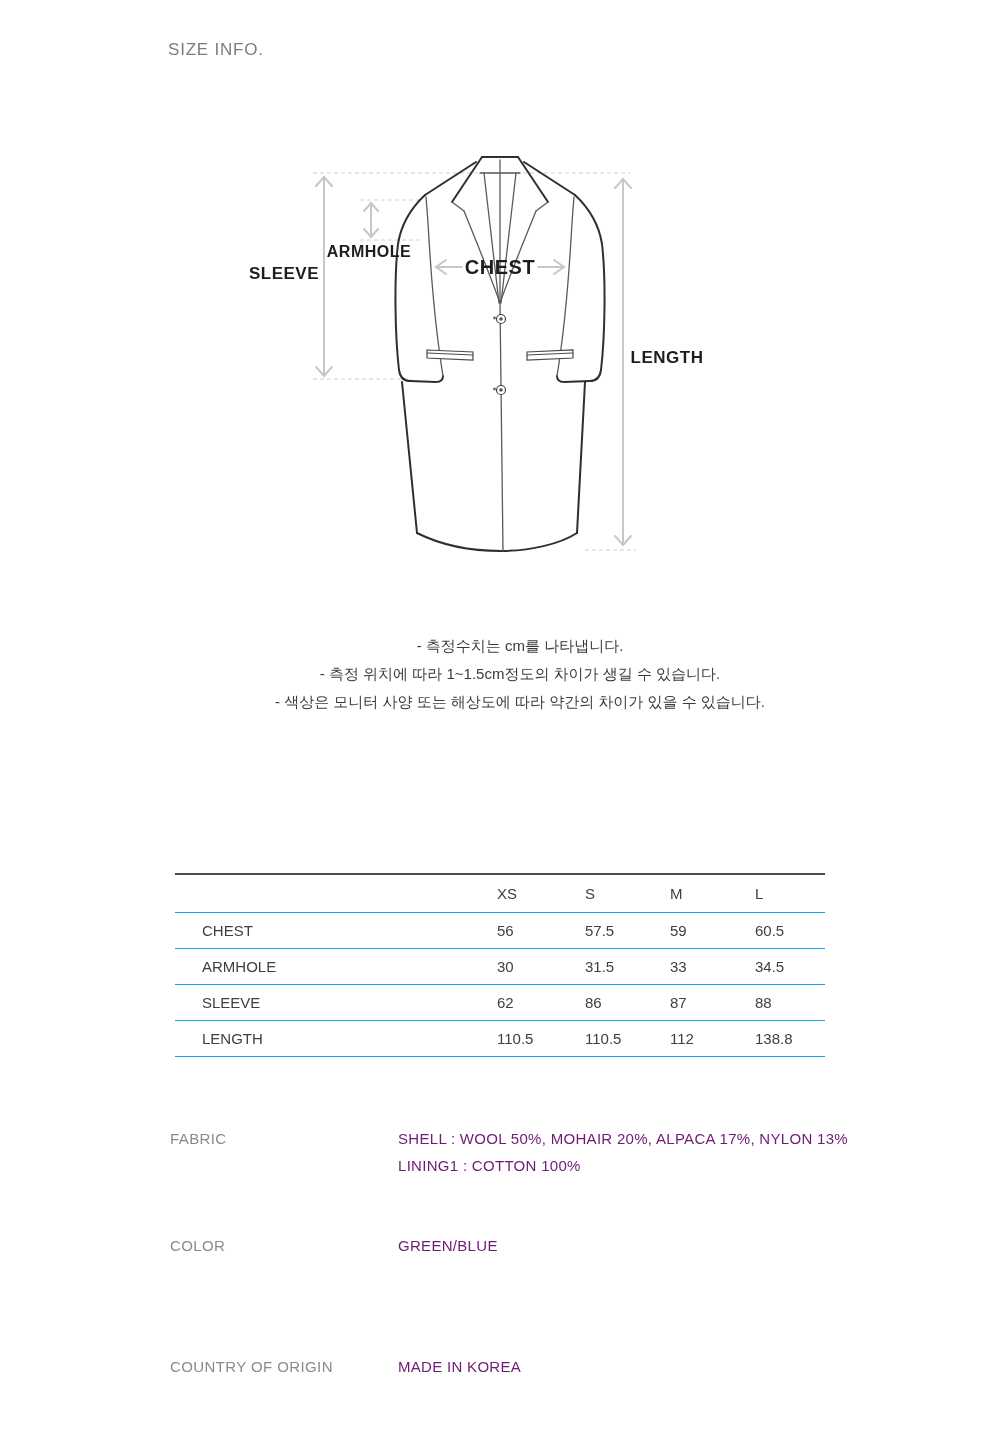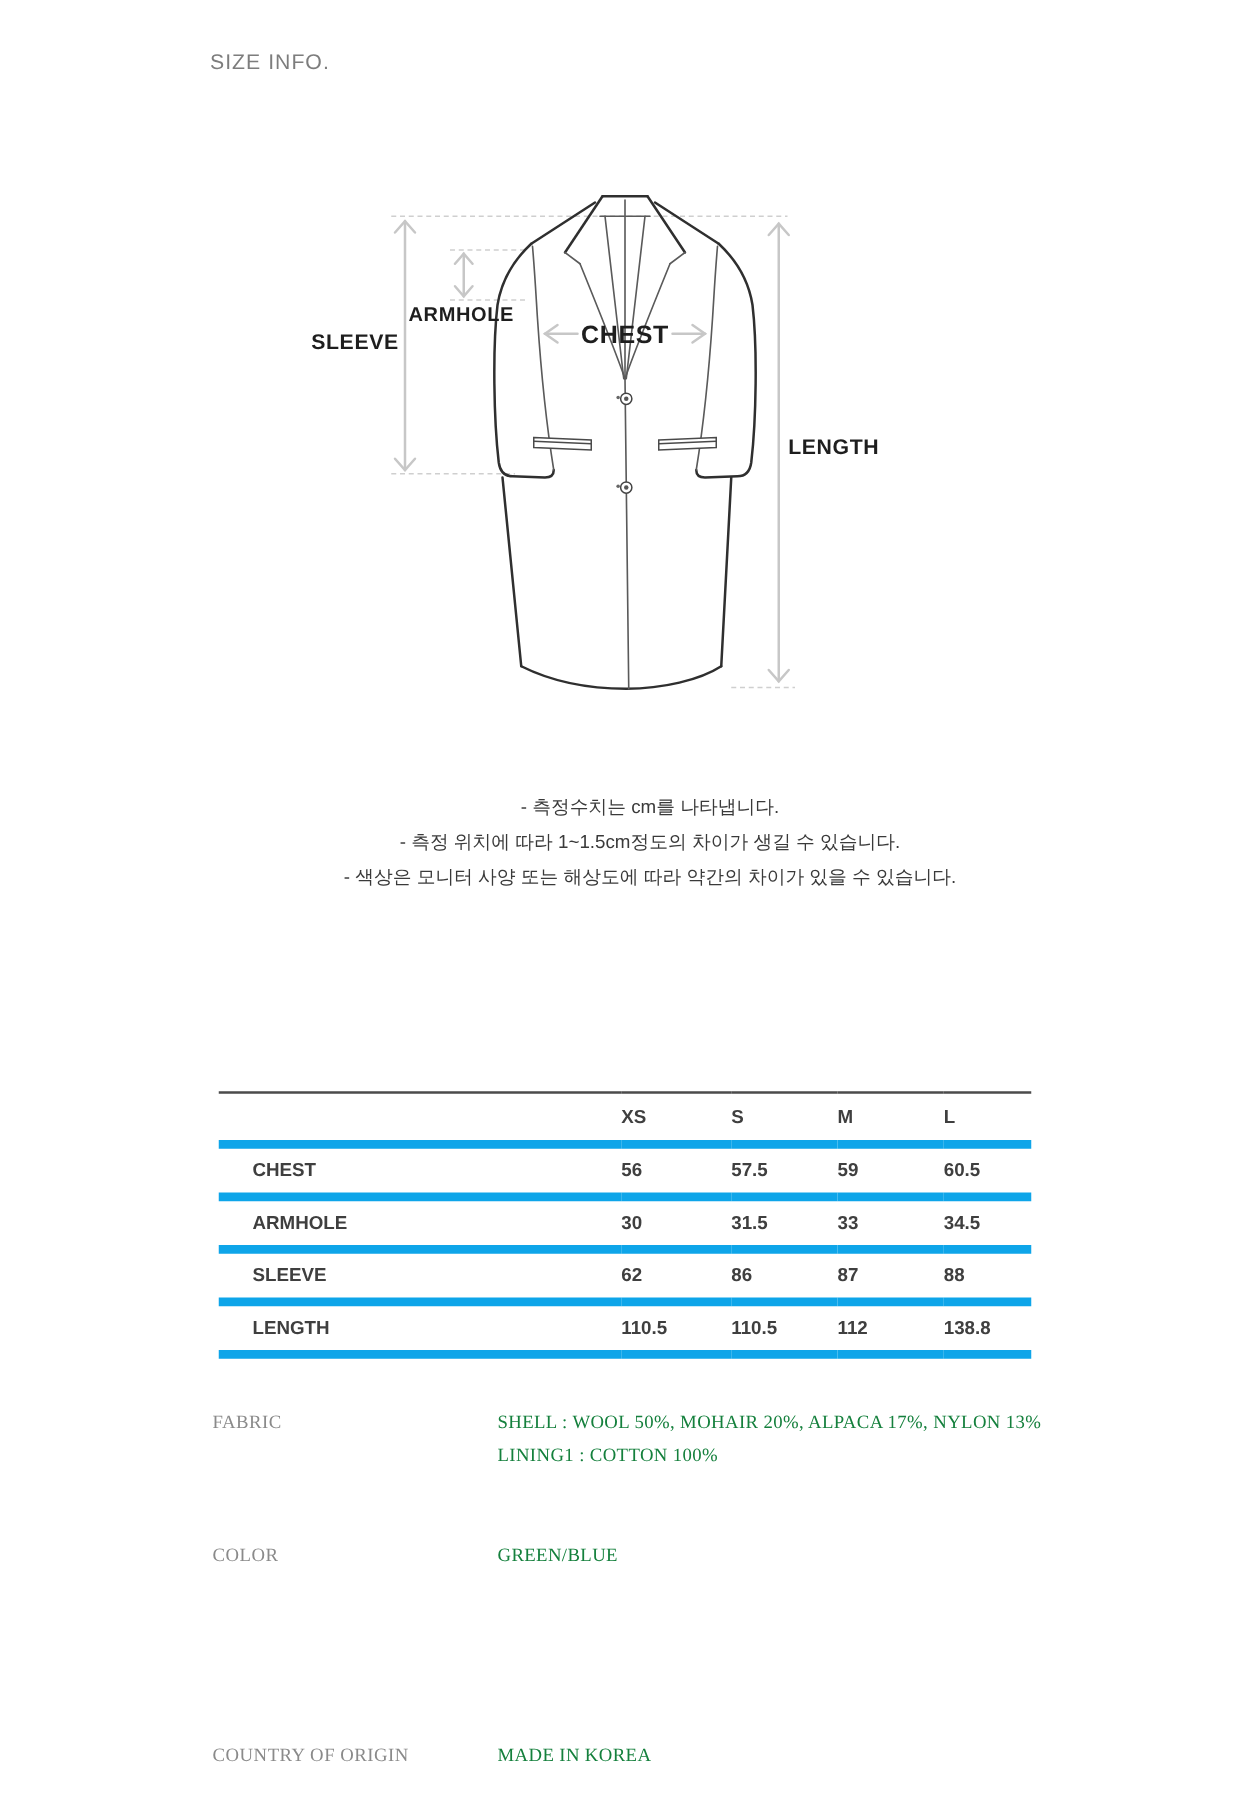--- a/index.html
+++ b/index.html
@@ -47,45 +47,44 @@
     position: absolute;
     left: 175px;
     top: 873px;
     width: 650px;
     border-collapse: collapse;
     font-size: 15px;
     color: #3f3f3f;
     border-top: 2px solid #4b4b4b;
   }
   table.size th, table.size td {
-    font-weight: bold;
+    font-weight: normal;
     text-align: left;
     padding: 0;
     vertical-align: middle;
-    border-bottom: 7px solid #0ea5e9;
+    border-bottom: 1px solid #0ea5e9;
   }
   table.size thead th { height: 37px; }
   table.size tbody td { height: 35px; }
   table.size .rowlabel { padding-left: 27px; }
   .detail-row {
     position: absolute;
     left: 170px;
     width: 720px;
     display: flex;
     font-size: 15px;
     line-height: 27px;
-    font-family: Liberation Serif, serif;
   }
   .detail-label {
     width: 228px;
     flex: 0 0 228px;
     color: #8a8a8a;
     letter-spacing: 0.4px;
   }
-  .detail-value { color: #15803d; letter-spacing: 0.3px; }
+  .detail-value { color: #701a75; letter-spacing: 0.3px; }
   .detail-value div { white-space: nowrap; }
 </style>
 </head>
 <body>
 
 <div class="page">
 
   <div class="title">SIZE INFO.</div>
 
   <div class="diagram">
@@ -237,20 +236,20 @@
   </div>
 
   <div class="detail-row" style="top:1232px">
     <div class="detail-label">COLOR</div>
     <div class="detail-value">
       <div>GREEN/BLUE</div>
     </div>
   </div>
 
 
-  <div class="detail-row" style="top:1392px">
+  <div class="detail-row" style="top:1353px">
     <div class="detail-label">COUNTRY OF ORIGIN</div>
     <div class="detail-value">
       <div>MADE IN KOREA</div>
     </div>
   </div>
 
 </div>
 
 </body></html>

